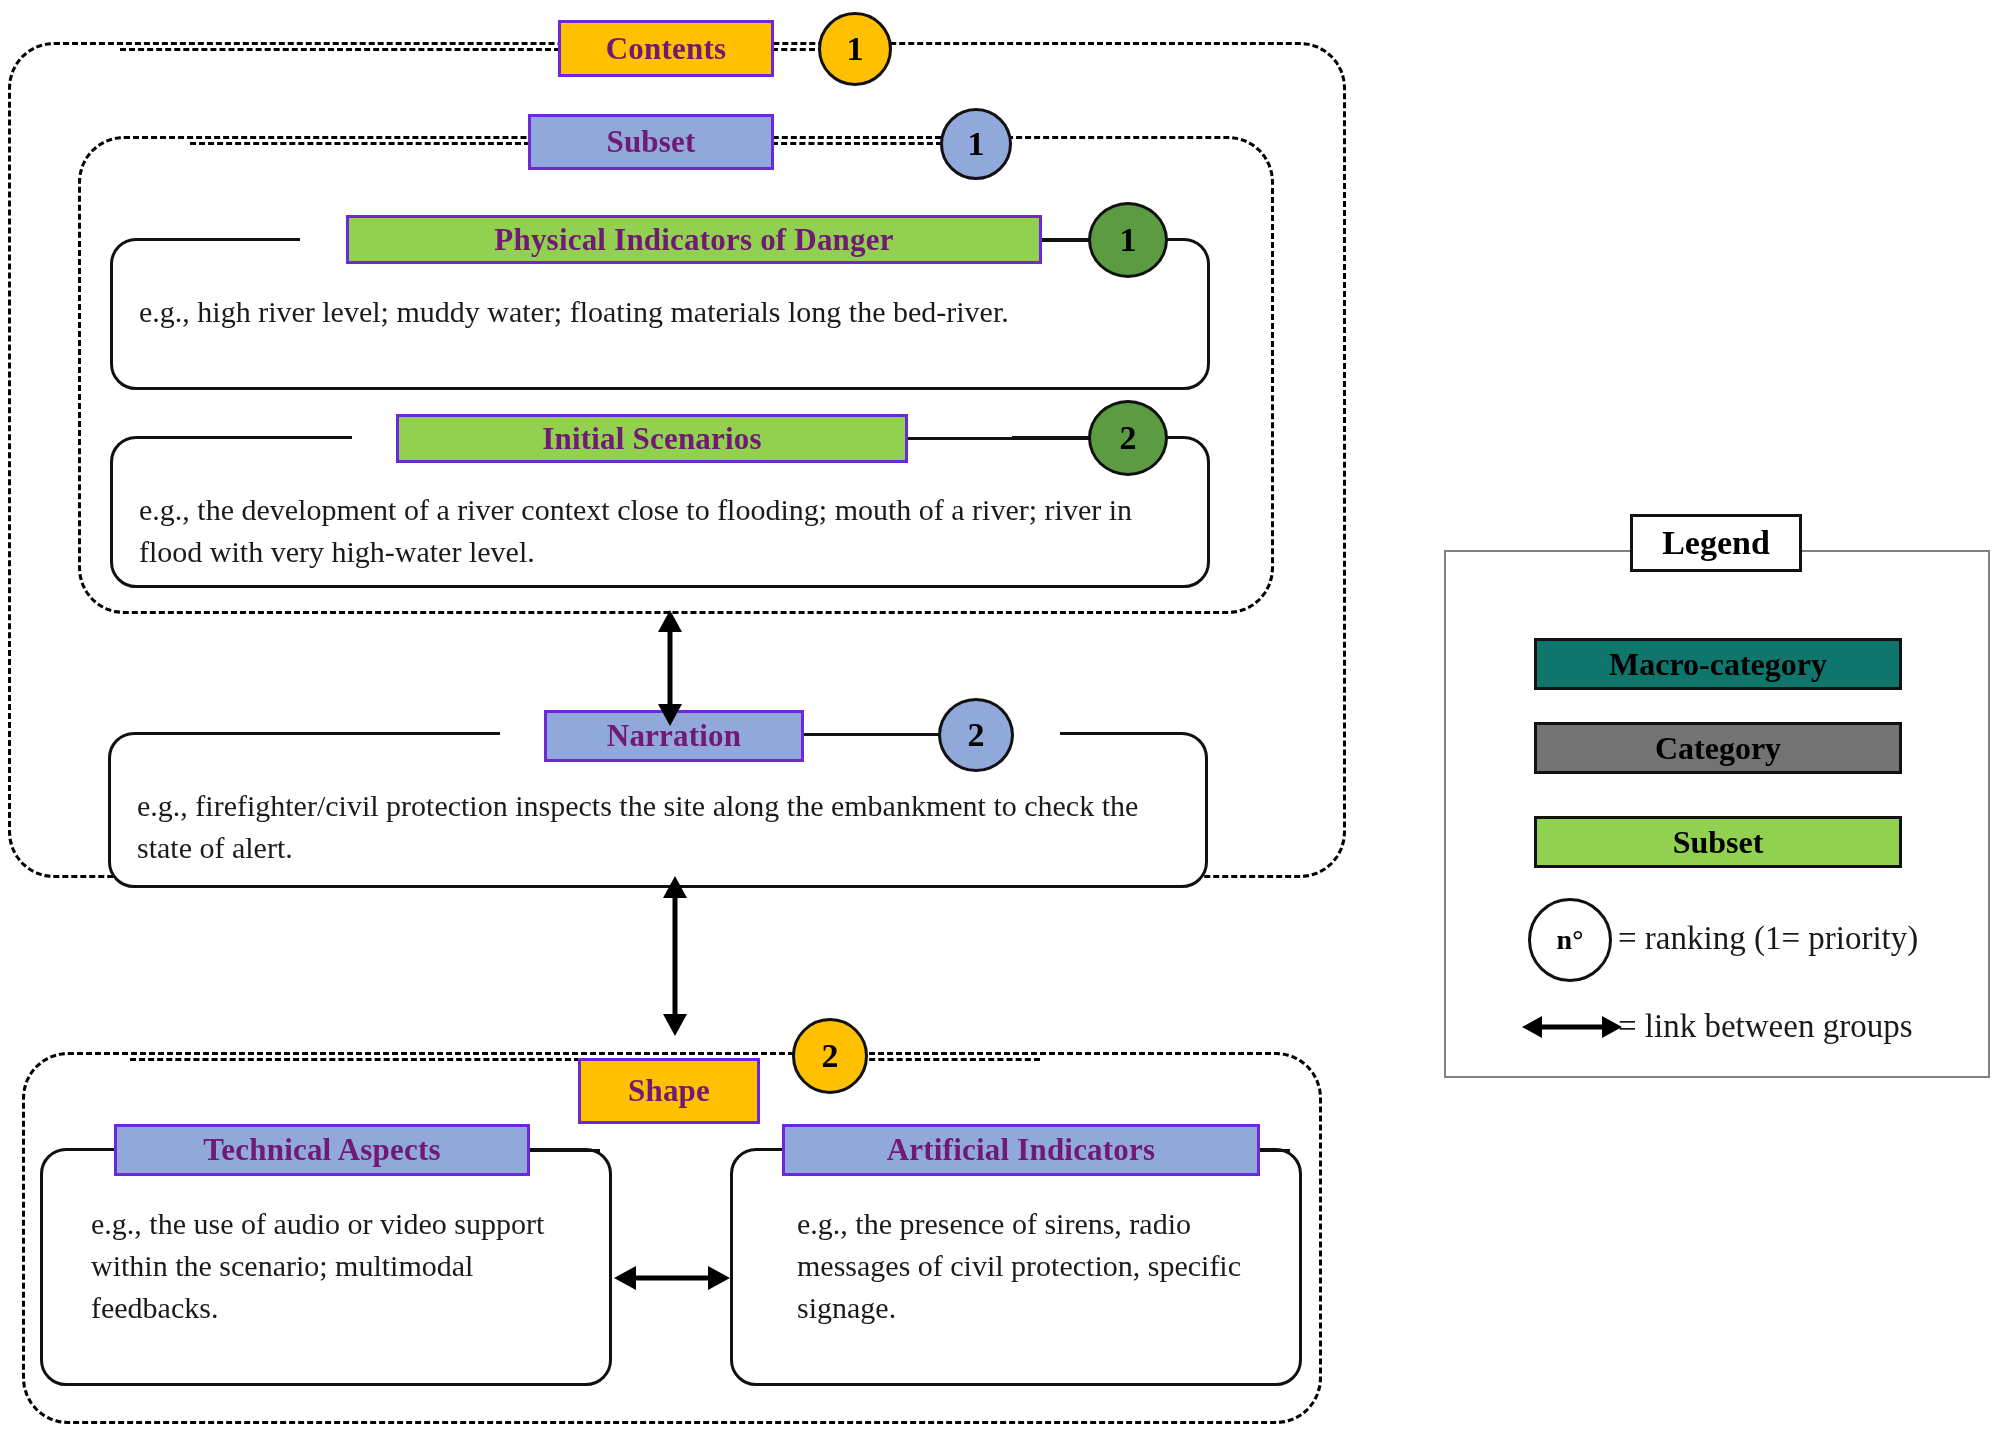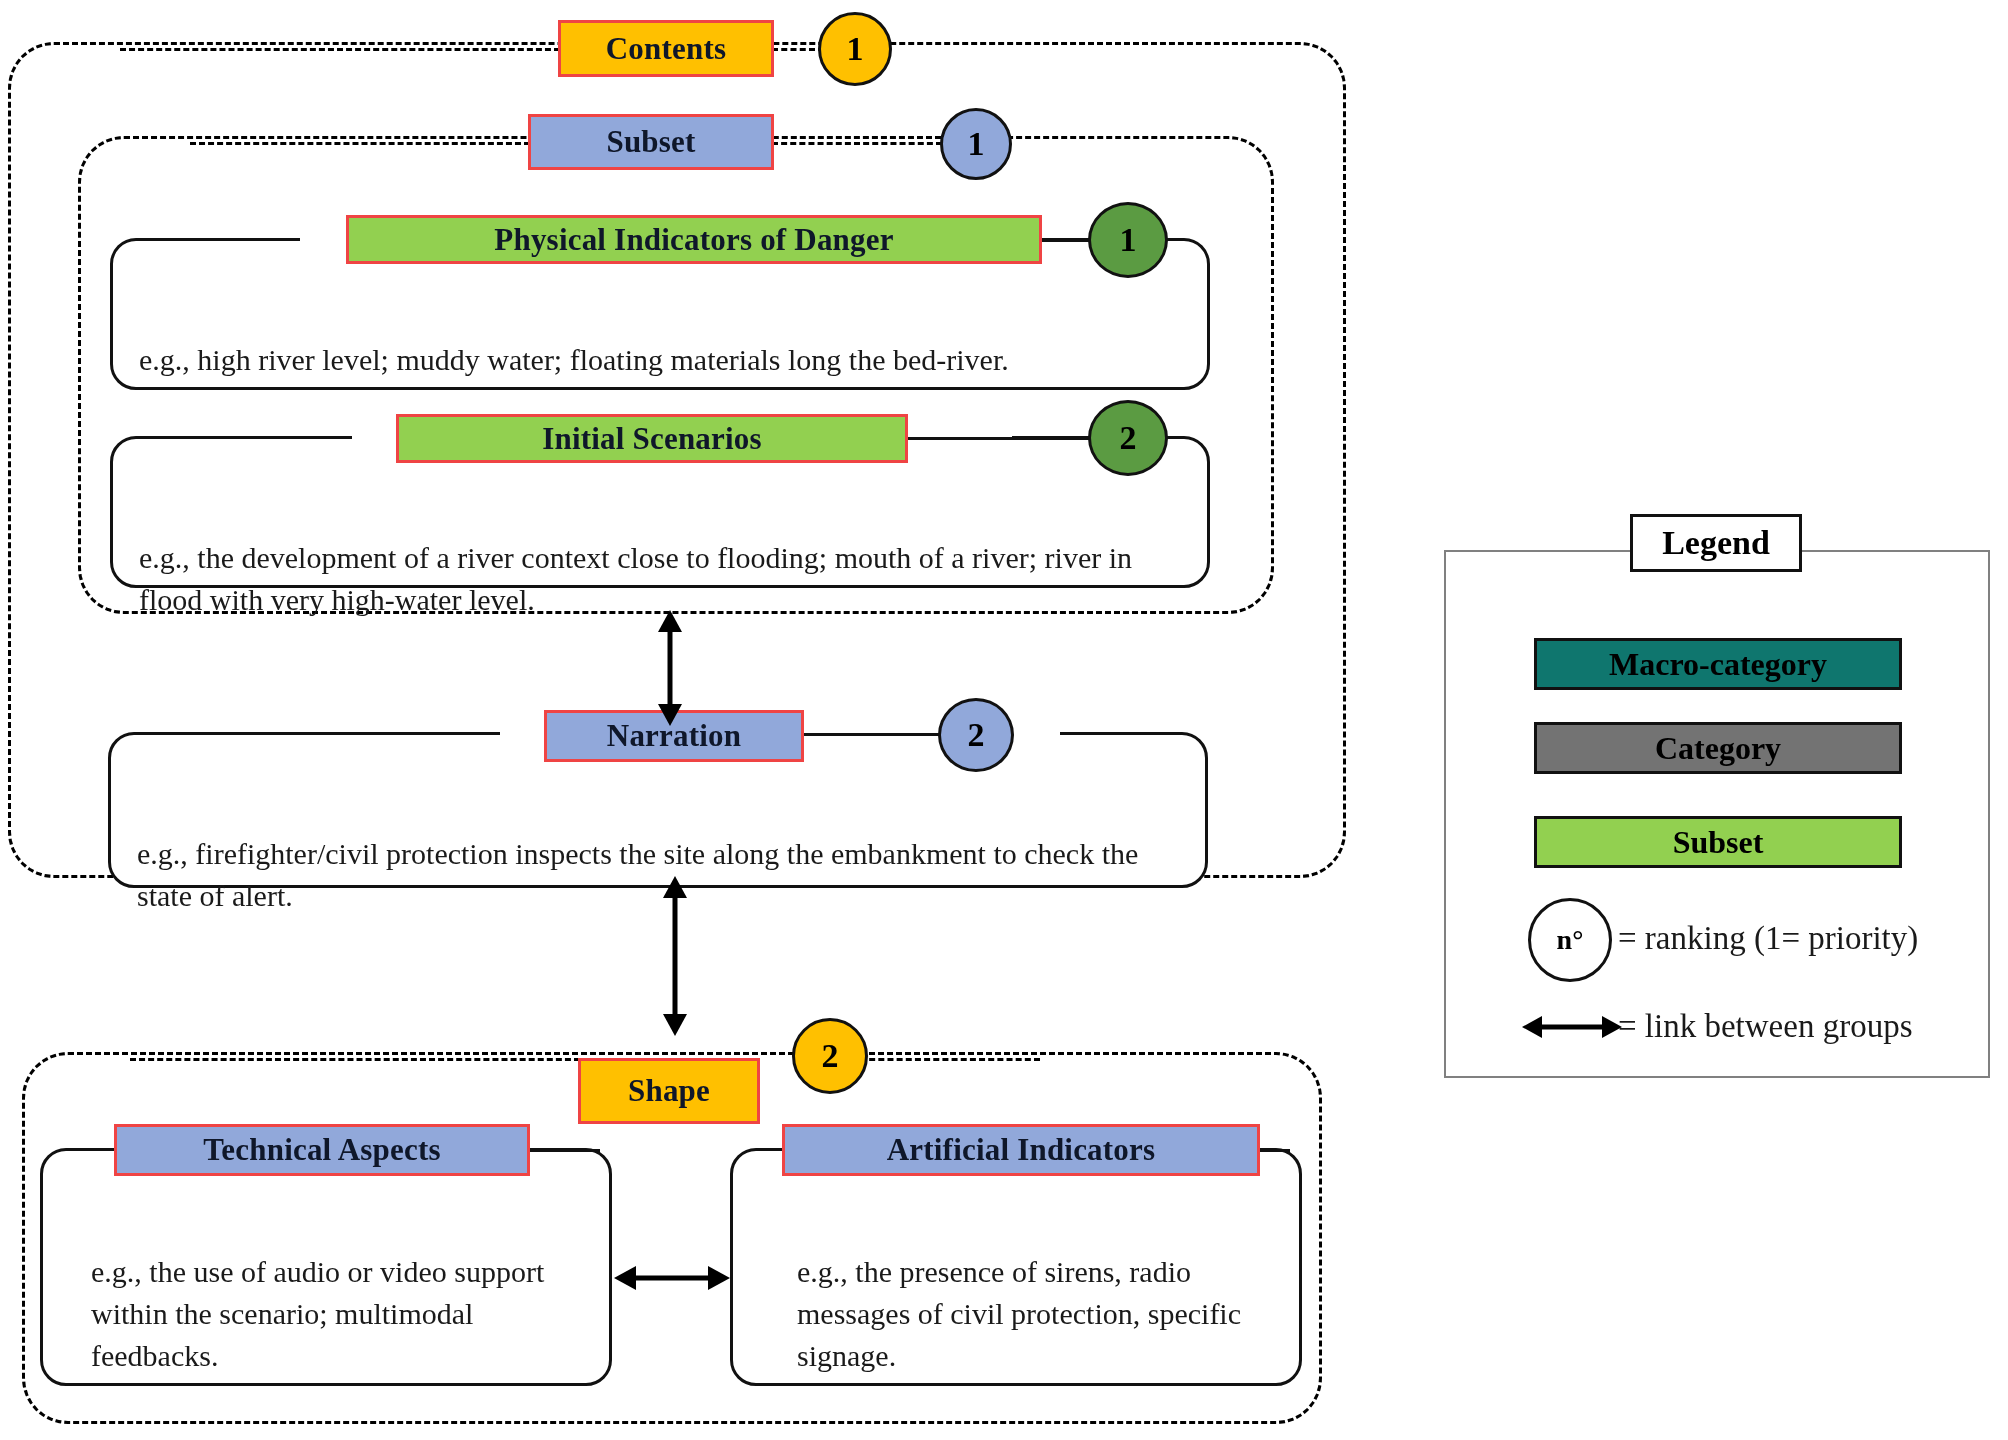--- a/index.html
+++ b/index.html
@@ -7,26 +7,26 @@
        font-family:"Liberation Serif","DejaVu Serif",serif;color:#000;}
 
   .canvas{position:absolute;left:0;top:0;width:2008px;height:1440px;}
 
   
   .dashgroup{position:absolute;border:3px dashed #000;border-radius:46px;box-sizing:border-box;}
 
   
   .panel{position:absolute;border:3px solid #111;border-radius:26px;box-sizing:border-box;background:#fff;}
   .panel .ptext{position:absolute;left:26px;right:18px;top:50px;
-        font-size:30px;line-height:42px;color:#1a1a1a;margin-top:48px;}
-
-  
-  .chip{position:absolute;border:3px solid #ef4444;box-sizing:border-box;
-        display:flex;align-items:center;justify-content:center;
-        font-weight:bold;font-size:31px;letter-spacing:.2px;color:#0f172a;z-index:6;}
+        font-size:30px;line-height:42px;color:#1a1a1a;}
+
+  
+  .chip{position:absolute;border:3px solid #6d28d9;box-sizing:border-box;
+        display:flex;align-items:center;justify-content:center;
+        font-weight:bold;font-size:31px;letter-spacing:.2px;color:#701a75;z-index:6;}
   .chip.macro{background:#FFC000;}
   .chip.cat{background:#91A8DA;}
   .chip.sub{background:#92D050;margin-left:40px;}
 
   
   .rank{position:absolute;border:3px solid #111;border-radius:50%;
         display:flex;align-items:center;justify-content:center;
         font-weight:bold;font-size:34px;color:#000;z-index:7;box-sizing:border-box;}
   .rank.macro{background:#FFC000;}
   .rank.cat{background:#91A8DA;}

